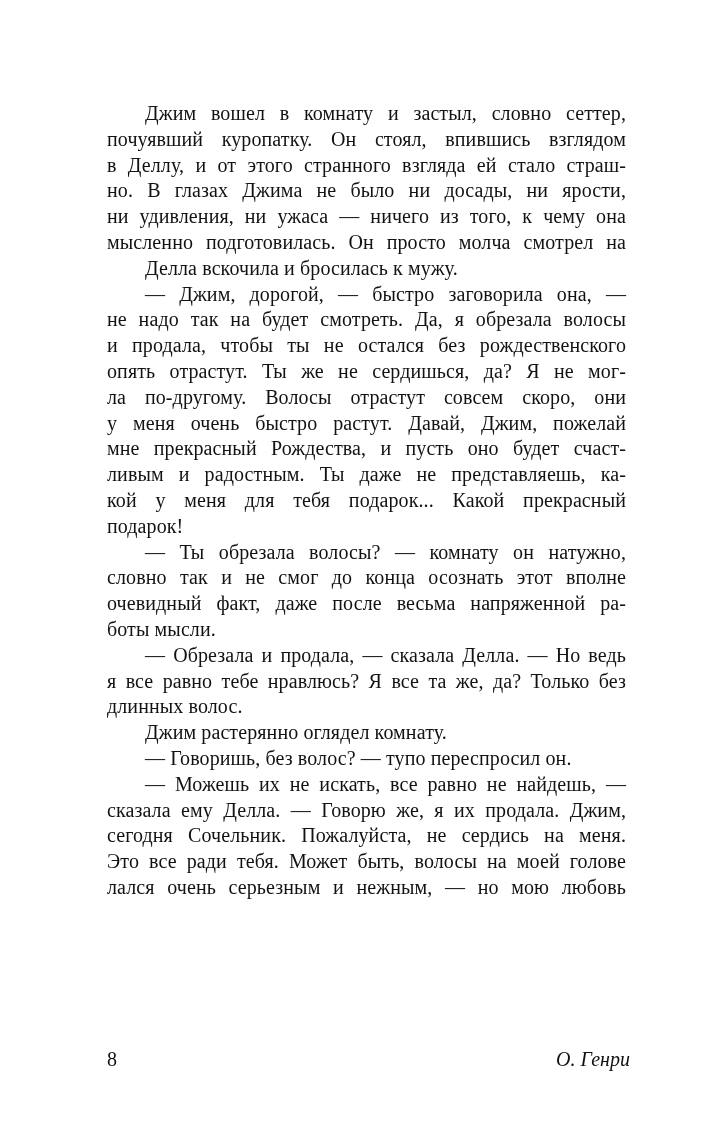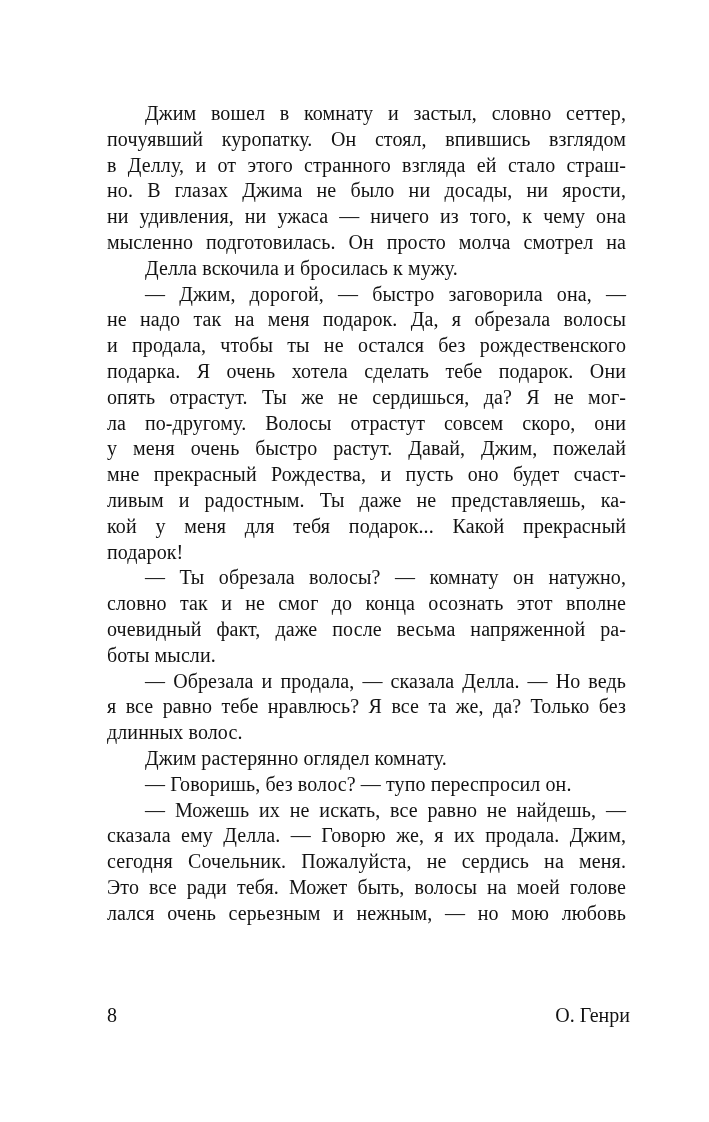--- a/index.html
+++ b/index.html
@@ -42,39 +42,40 @@
     left: 107px;
     top: 1003px;
     width: 523px;
     display: flex;
     justify-content: space-between;
     align-items: baseline;
     font-size: 20px;
     line-height: 24px;
   }
   .footer .author {
+    font-style: italic;
+    margin-top: 44px;
   }
 </style>
 </head>
 <body>
 
 <div class="page">
 
   <div class="text-block">
       <div class="line j ind">Джим вошел в комнату и застыл, словно сеттер,</div>
       <div class="line j">почуявший куропатку. Он стоял, впившись взглядом</div>
       <div class="line j">в Деллу, и от этого странного взгляда ей стало страш-</div>
       <div class="line j">но. В глазах Джима не было ни досады, ни ярости,</div>
       <div class="line j">ни удивления, ни ужаса — ничего из того, к чему она</div>
       <div class="line j">мысленно подготовилась. Он просто молча смотрел на</div>
       <div class="line ind">Делла вскочила и бросилась к мужу.</div>
       <div class="line j ind">— Джим, дорогой, — быстро заговорила она, —</div>
-      <div class="line j">не надо так на меня подарок. Да, я обрезала волосы</div>
+      <div class="line j">не надо так на будет смотреть. Да, я обрезала волосы</div>
       <div class="line j">и продала, чтобы ты не остался без рождественского</div>
-      <div class="line j">подарка. Я очень хотела сделать тебе подарок. Они</div>
       <div class="line j">опять отрастут. Ты же не сердишься, да? Я не мог-</div>
       <div class="line j">ла по-другому. Волосы отрастут совсем скоро, они</div>
       <div class="line j">у меня очень быстро растут. Давай, Джим, пожелай</div>
       <div class="line j">мне прекрасный Рождества, и пусть оно будет счаст-</div>
       <div class="line j">ливым и радостным. Ты даже не представляешь, ка-</div>
       <div class="line j">кой у меня для тебя подарок... Какой прекрасный</div>
       <div class="line">подарок!</div>
       <div class="line j ind">— Ты обрезала волосы? — комнату он натужно,</div>
       <div class="line j">словно так и не смог до конца осознать этот вполне</div>
       <div class="line j">очевидный факт, даже после весьма напряженной ра-</div>

